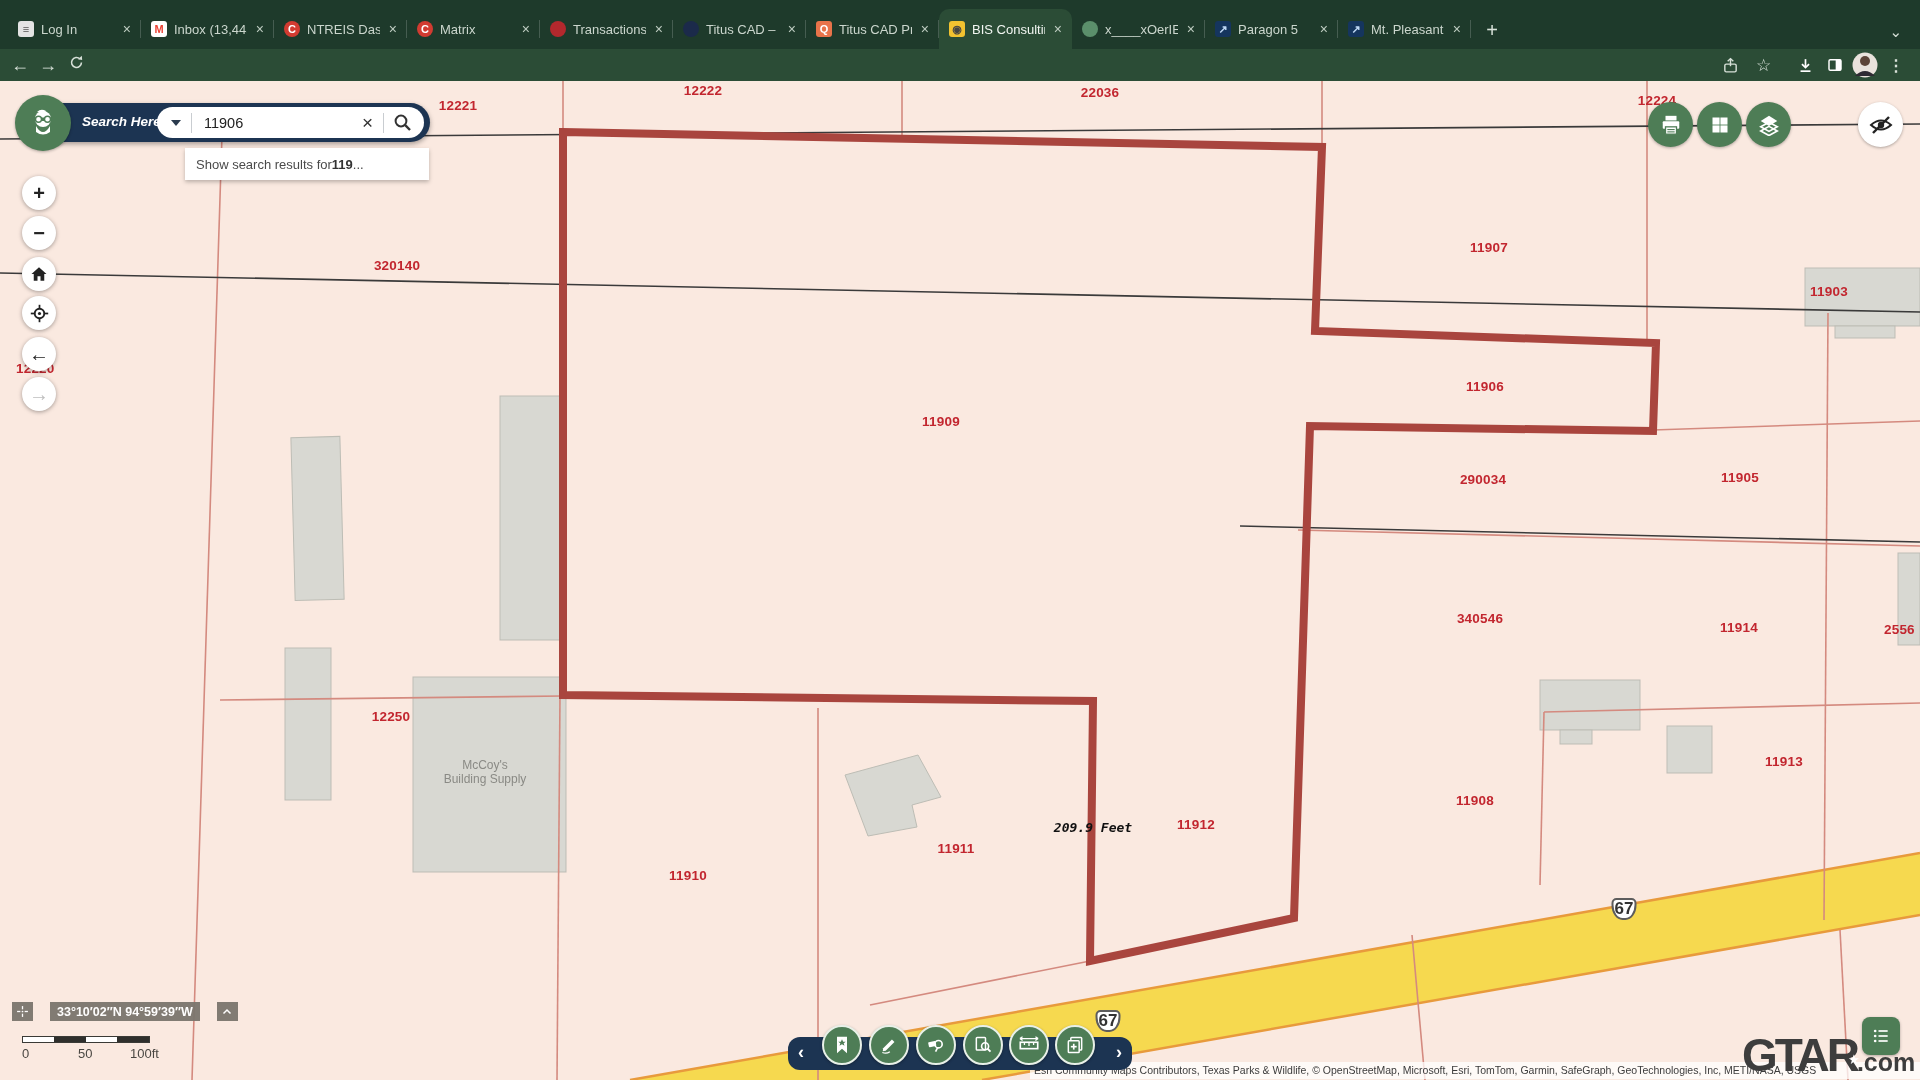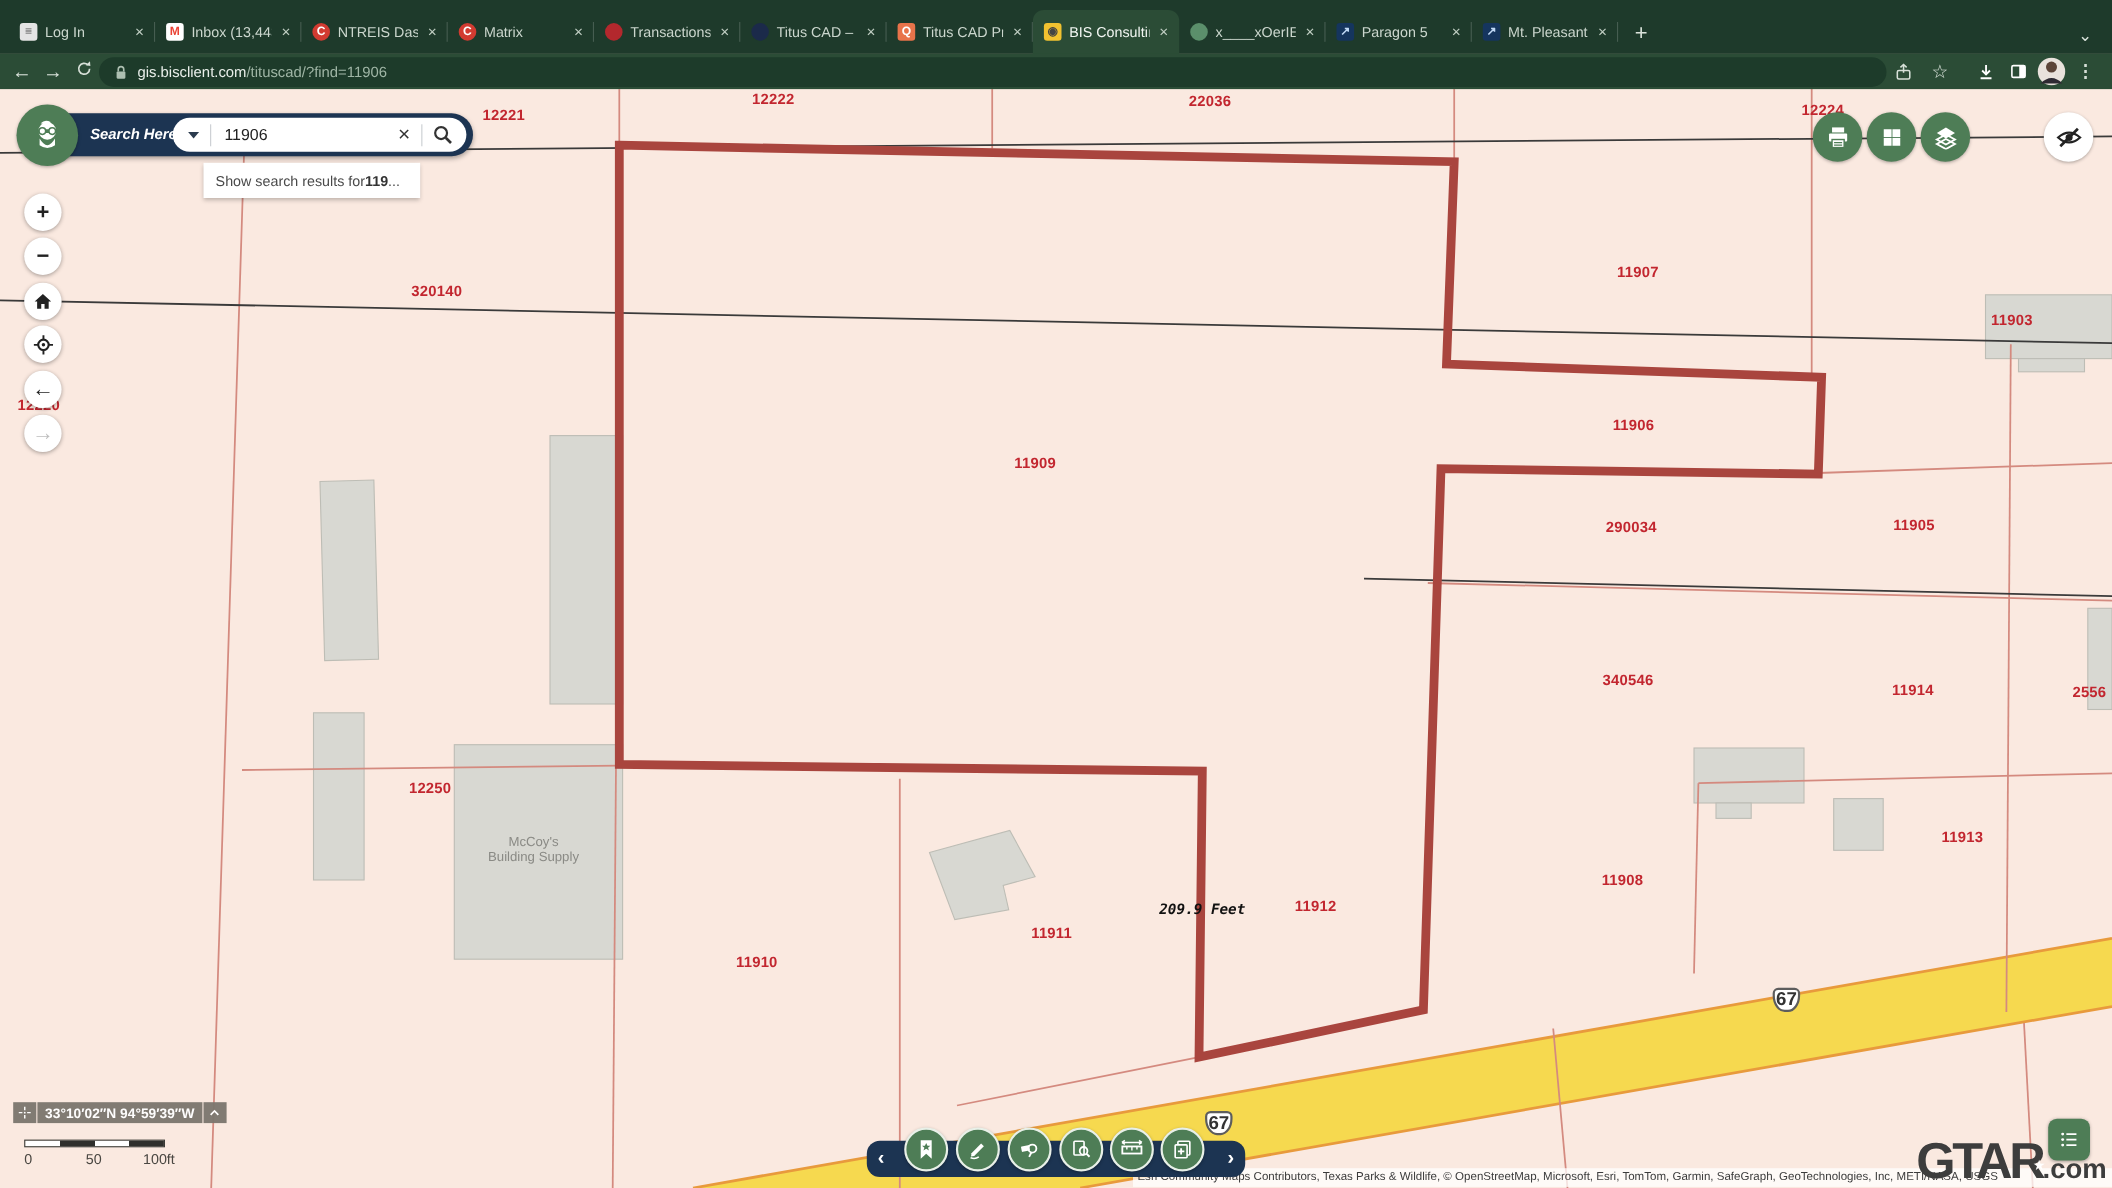--- a/index.html
+++ b/index.html
@@ -59,21 +59,21 @@
   #search-label { position:absolute; left:62px; top:11px; color:#fff; font-style:italic;
     font-weight:bold; font-size:13.5px; }
   #search-input-pill { position:absolute; left:137px; top:4px; width:267px; height:31px;
     background:#fff; border-radius:16px; display:flex; align-items:center; }
   .sep { width:1px; height:20px; background:#C9CDD1; }
   #search-caret { width:0; height:0; border-left:5px solid transparent; border-right:5px solid transparent;
     border-top:6px solid #2b3b4e; margin:0 10px 0 14px; }
   #search-value { flex:1; font-size:14.5px; color:#222; padding-left:12px; }
   #search-clear { font-size:19px; color:#333; padding:0 10px; }
   #search-submit { padding:0 12px 0 9px; display:flex; }
-  #search-dropdown { position:absolute; left:185px; top:148px; width:197px; height:32px;
+  #search-dropdown { position:absolute; left:185px; top:148px; width:244px; height:32px;
     background:#fff; z-index:6; box-shadow:0 2px 4px rgba(0,0,0,.25);
     display:flex; align-items:center; padding-left:11px; font-size:13px; color:#4A4A4A; white-space:nowrap; }
   #search-dropdown b { font-weight:bold; color:#333; }
 
   
   .ctl { position:absolute; left:22px; width:34px; height:34px; border-radius:50%; background:#fff;
     box-shadow:0 1px 4px rgba(0,0,0,.35); display:flex; align-items:center; justify-content:center;
     z-index:5; font-size:20px; font-weight:bold; color:#222; }
   .ctl.disabled { color:#BEBEBE; }
 
@@ -85,21 +85,21 @@
 
   
   #bottom-toolbar { position:absolute; left:788px; top:1037px; width:344px; height:33px;
     background:#1C3452; border-radius:12px; z-index:5; }
   .bt-chev { position:absolute; top:5px; color:#fff; font-size:18px; font-weight:bold; }
   .bt-btn { position:absolute; top:-12px; width:40px; height:40px; border-radius:50%;
     background:#4E7D56; border:2px solid #E8F0E8; display:flex; align-items:center;
     justify-content:center; box-shadow:0 1px 3px rgba(0,0,0,.3); }
 
   
-  #coord-bar { position:absolute; left:12px; top:1002px; height:19px; z-index:5; display:flex; gap:1px;
+  #coord-bar { position:absolute; left:12px; top:1002px; height:19px; z-index:5; display:flex; gap:17px;
     font-weight:bold; font-size:12.5px; color:#fff; opacity:.95; }
   #coord-bar .cell { background:#7B766E; display:flex; align-items:center; padding:0 7px; }
   #coord-bar .cell.sq { width:21px; justify-content:center; padding:0; }
   #scale { position:absolute; left:22px; top:1036px; z-index:5; }
   #scale-bar { width:128px; height:7px; border:1px solid #3a3a36;
     background:linear-gradient(to right,#fff 0 25%,#2f2f2c 25% 50%,#fff 50% 75%,#2f2f2c 75% 100%); }
   #scale-labels { position:relative; width:160px; height:16px; font-size:13px; color:#4A4742; margin-top:3px; }
   #scale-labels span { position:absolute; }
 
   
@@ -451,30 +451,20 @@
 
   <div id="toolbar">
     <span class="nav-ico" style="margin-left:6px">←</span>
     <span class="nav-ico">→</span>
     <span class="nav-ico">
       <svg width="17" height="17" viewBox="0 0 24 24">
           <path d="M19 12 a7 7 0 1 1 -2.1 -5" fill="none" stroke="#D7E0D8" stroke-width="2.2"></path>
           <polygon points="19.5,2.5 20,8.5 14,7.5" fill="#D7E0D8"></polygon>
         </svg>
     </span>
-    <div id="url-pill">
-      <span class="lock">
-        <svg width="12" height="14" viewBox="0 0 24 28">
-            <rect x="4" y="12" width="16" height="13" rx="2" fill="#ADBFB1"></rect>
-            <path d="M7 12 V8 a5 5 0 0 1 10 0 V12" fill="none" stroke="#ADBFB1" stroke-width="3"></path>
-          </svg>
-      </span>
-      <span class="url-domain">gis.bisclient.com</span>
-        <span class="url-path">/tituscad/?find=11906</span>
-    </div>
     <span class="tb-right" style="left:1722px">
       <svg width="17" height="17" viewBox="0 0 24 24">
           <rect x="4" y="10" width="16" height="11" rx="2" fill="none" stroke="#D7E0D8" stroke-width="2"></rect>
           <line x1="12" y1="2.5" x2="12" y2="13" stroke="#D7E0D8" stroke-width="2"></line>
           <polyline points="8,6 12,2.5 16,6" fill="none" stroke="#D7E0D8" stroke-width="2"></polyline>
         </svg>
     </span>
     <span class="tb-right" style="left:1756px;color:#D7E0D8;font-size:17px">☆</span>
     <span class="tb-right" style="left:1797px">
       <svg width="17" height="17" viewBox="0 0 24 24">

